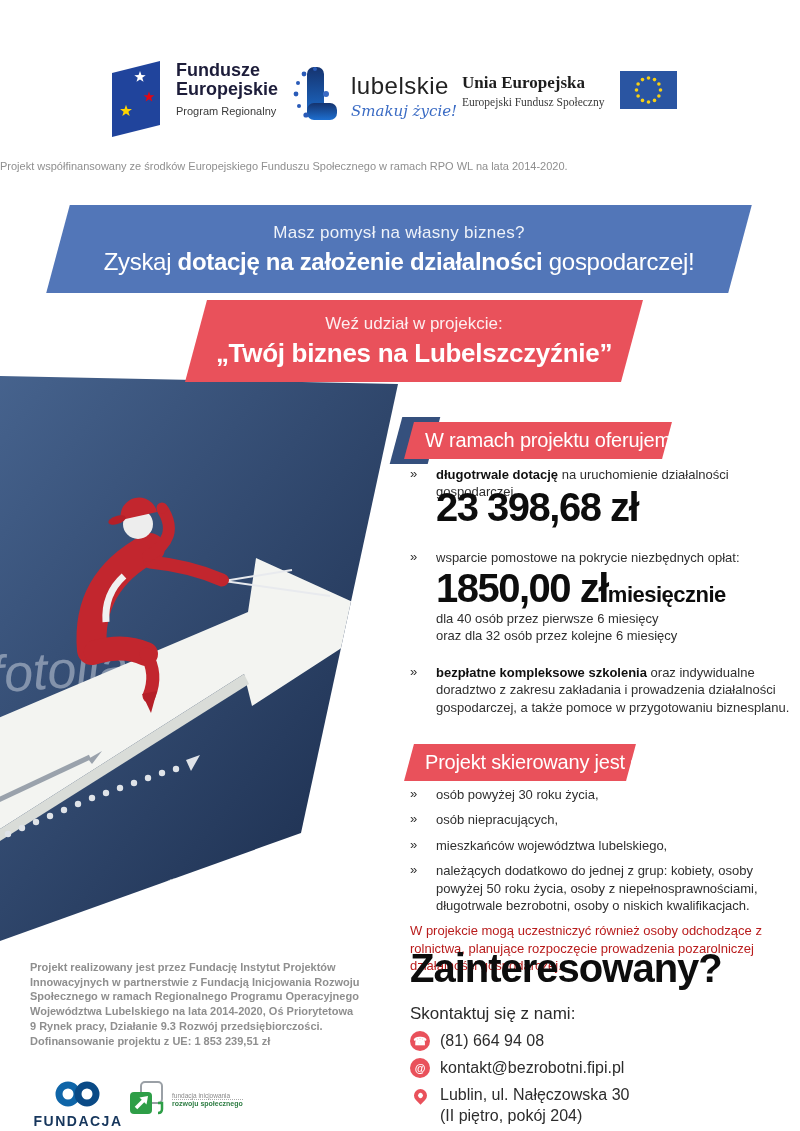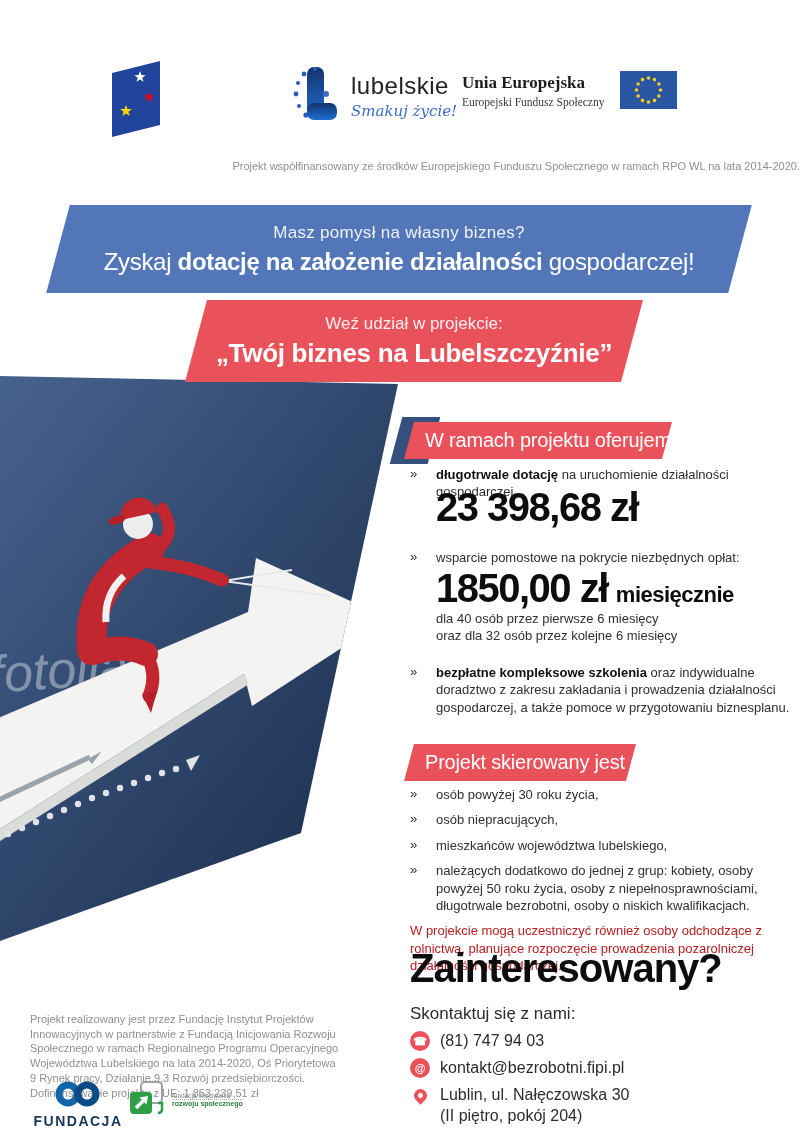--- a/index.html
+++ b/index.html
@@ -11,21 +11,21 @@
   .fe-logo{position:absolute;left:112px;top:6px;display:flex;gap:12px;align-items:flex-start;}
   .fe-text .t1{font-size:18px;font-weight:bold;color:#1d1d3a;line-height:1.08;}
   .fe-text .t2{font-size:11px;color:#3a3a3a;margin-top:5px;}
   .lub-logo{position:absolute;left:293px;top:8px;display:flex;gap:10px;align-items:center;}
   .lub-text .t1{font-size:24px;color:#222;letter-spacing:.5px;}
   .lub-text .t2{font-family:"DejaVu Serif",serif;font-style:italic;font-size:15px;color:#3a6bc4;margin-top:2px;}
   .eu-logo{position:absolute;left:462px;top:16px;display:flex;gap:16px;align-items:center;}
   .eu-text{font-family:Liberation Serif, serif;}
   .eu-text .t1{font-size:17px;font-weight:bold;color:#1d1d1d;}
   .eu-text .t2{font-size:11.5px;color:#3a3a3a;margin-top:3px;}
-  .cofinance{position:absolute;top:160px;left:0;width:800px;text-align:right;
+  .cofinance{position:absolute;top:160px;left:0;width:800px;text-align:left;
              font-size:11px;color:#8f8f8f;}
 
   
   .skew{transform:skewX(-15deg);}
   .unskew{transform:skewX(15deg);width:100%;height:100%;display:flex;flex-direction:column;
           justify-content:center;align-items:center;}
   .banner-blue{position:absolute;left:58px;top:205px;width:682px;height:88px;background:#5276b8;z-index:3;}
   .banner-blue .l1{font-size:17px;color:#eef2f9;font-weight:300;letter-spacing:.3px;}
   .banner-blue .l2{font-size:24px;color:#ffffff;margin-top:5px;letter-spacing:-.3px;white-space:nowrap;}
   .banner-blue .l2 b{font-weight:bold;}
@@ -42,21 +42,21 @@
   
   .photo{position:absolute;left:0;top:350px;z-index:1;}
 
   
   .rcol{position:absolute;left:410px;width:382px;color:#2f2f2f;}
   .brow{display:flex;align-items:flex-start;}
   .bmark{width:26px;flex:0 0 26px;font-size:13px;color:#2f2f2f;}
   .btext{font-size:13px;line-height:1.34;}
   .btext b{color:#101010;}
   .amount{font-size:40px;font-weight:bold;color:#0d0d0d;letter-spacing:-1.5px;line-height:1.05;padding-left:26px;}
-  .amount .suffix{font-size:22px;letter-spacing:-.5px;margin-left:8px;}
+  .amount .suffix{font-size:22px;letter-spacing:-.5px;margin-left:0;}
   .amount-note{padding-left:26px;font-size:13px;line-height:1.32;color:#2f2f2f;}
   .note-par{font-size:13px;line-height:1.34;color:#b91c1c;}
 
   .target-list{list-style:none;margin:0;padding:0;}
   .target-list li{margin-bottom:8px;}
 
   
   .contact{position:absolute;left:410px;top:946px;width:382px;}
   .contact-h{font-size:40px;font-weight:bold;color:#0d0d0d;letter-spacing:-1px;}
   .contact-sub{font-size:17px;color:#2c2c2c;margin-top:13px;}
@@ -64,21 +64,21 @@
   .ctext{font-size:16px;color:#2c2c2c;}
   .cindent{margin-left:30px;margin-top:2px;}
   .cicon{width:20px;height:20px;flex:0 0 20px;border-radius:50%;background:#e9515b;color:#fff;
          display:flex;align-items:center;justify-content:center;font-size:11px;font-weight:bold;}
   .pin-wrap{width:20px;height:20px;flex:0 0 20px;display:flex;align-items:center;justify-content:center;}
   .pin{width:13px;height:13px;background:#e9515b;border-radius:50% 50% 50% 0;transform:rotate(-45deg);
        display:flex;align-items:center;justify-content:center;}
   .pin i{width:5px;height:5px;background:#fff;border-radius:50%;}
 
   
-  .footer-text{position:absolute;left:30px;top:1012px;width:340px;font-size:11px;line-height:1.34;color:#8f8f8f;}
+  .footer-text{position:absolute;left:30px;top:960px;width:340px;font-size:11px;line-height:1.34;color:#8f8f8f;font-weight:bold;}
   .footer-text span{display:block;}
   .fund-logo{position:absolute;left:28px;top:1080px;width:100px;text-align:center;}
   .fund-logo .t1{font-size:14px;font-weight:bold;color:#16365c;letter-spacing:1.5px;margin-top:1px;}
   .fund-logo .t2{font-size:5.5px;color:#c5303a;margin-top:1px;letter-spacing:.4px;}
   .firs-logo{position:absolute;left:128px;top:1080px;display:flex;align-items:center;gap:6px;}
   .firs-text .t1{font-size:6.5px;color:#8a8a8a;}
   .firs-text .t2{font-size:7px;color:#2e7d43;font-weight:bold;border-top:1px dotted #aaa;}
 </style>
 </head>
 <body>
@@ -87,20 +87,25 @@
 
   <div class="logo-row">
 
     <div class="fe-logo">
       <svg width="52" height="78" viewBox="0 0 52 78">
         <polygon points="0,12 48,0 48,64 0,76" fill="#20449c"></polygon>
         <path d="M0,-6 L1.41,-1.94 5.71,-1.85 2.28,0.74 3.53,4.85 0,2.4 -3.53,4.85 -2.28,0.74 -5.71,-1.85 -1.41,-1.94 Z" transform="translate(28,16)" fill="#ffffff"></path>
         <path d="M0,-6 L1.41,-1.94 5.71,-1.85 2.28,0.74 3.53,4.85 0,2.4 -3.53,4.85 -2.28,0.74 -5.71,-1.85 -1.41,-1.94 Z" transform="translate(37,36) scale(0.95)" fill="#e30613"></path>
         <path d="M0,-6 L1.41,-1.94 5.71,-1.85 2.28,0.74 3.53,4.85 0,2.4 -3.53,4.85 -2.28,0.74 -5.71,-1.85 -1.41,-1.94 Z" transform="translate(14,50) scale(1.05)" fill="#ffd500"></path>
       </svg>
+      <div class="fe-text">
+        <div class="t1"><span>Fundusze</span><br>
+        <span>Europejskie</span></div>
+        <div class="t2">Program Regionalny</div>
+      </div>
     </div>
 
     <div class="lub-logo">
       <svg width="48" height="66" viewBox="0 0 48 66">
         <defs>
           <linearGradient id="lgrad" x1="0" y1="0" x2="0" y2="1">
             <stop offset="0" stop-color="#15336e"></stop>
               <stop offset="1" stop-color="#1d6fd0"></stop>
           </linearGradient>
         </defs>
@@ -291,21 +296,21 @@
         </li>
     </ul>
     <div class="note-par" style="margin-top:6px;">W projekcie mogą uczestniczyć również osoby odchodzące z rolnictwa, planujące rozpoczęcie prowadzenia pozarolniczej działalności gospodarczej.</div>
   </div>
 
   <div class="contact">
     <div class="contact-h">Zainteresowany?</div>
     <div class="contact-sub">Skontaktuj się z nami:</div>
     <div class="crow">
       <span class="cicon">☎</span>
-      <span class="ctext">(81) 747 94 03</span>
+      <span class="ctext">(81) 664 94 08</span>
     </div>
     <div class="crow">
       <span class="cicon">@</span>
       <span class="ctext">kontakt@bezrobotni.fipi.pl</span>
     </div>
     <div class="crow">
       <span class="pin-wrap">
           <span class="pin">
             <i></i>
           </span>

